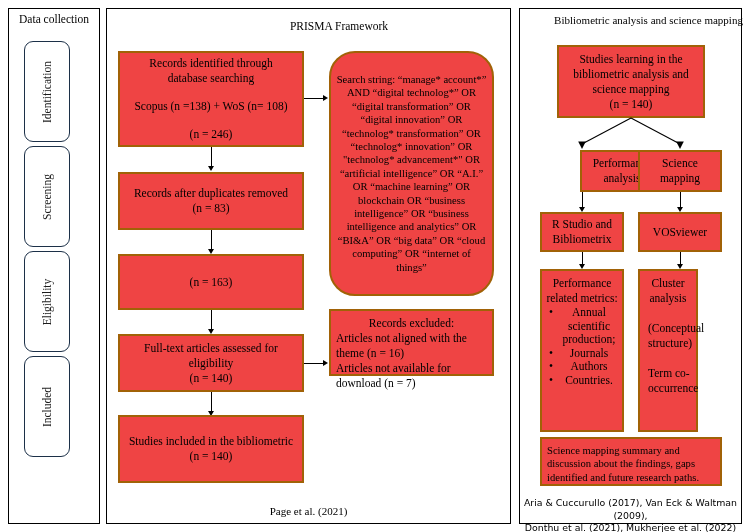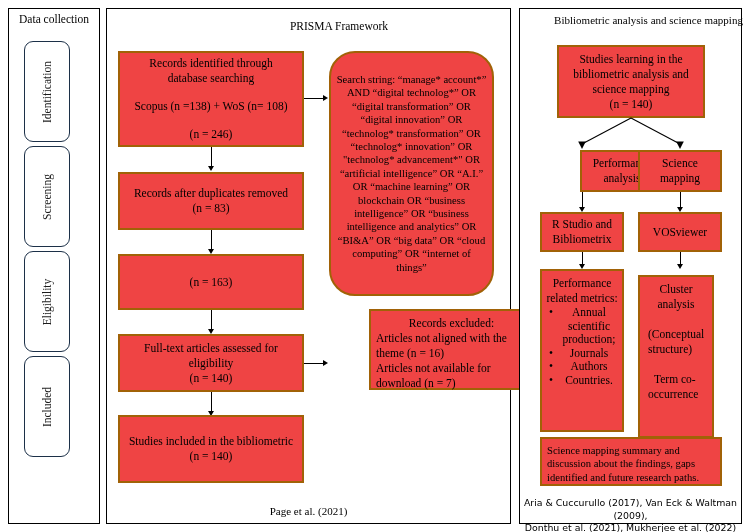--- a/index.html
+++ b/index.html
@@ -209,21 +209,21 @@
     <div class="box-inner">
       <div>Full-text articles assessed for</div>
       <div>eligibility</div>
       <div>(n = 140)</div>
     </div>
   </div>
 
   <div class="hline" style="left:304px; top:363px; width:20px;"></div>
   <div class="arrow-right" style="left:323px; top:359.5px;"></div>
 
-  <div class="box left-align" style="left:329px; top:309px; width:165px; height:81px;margin-left:40px;">
+  <div class="box left-align" style="left:329px; top:309px; width:165px; height:67px;">
     <div class="box-inner">
       <div style="text-align:center;">Records excluded:</div>
       <div>Articles not aligned with the</div>
       <div>theme (n =  16)</div>
       <div>Articles not available for</div>
       <div>download (n = 7)</div>
     </div>
   </div>
 
   <div class="vline" style="left:211px; top:392px; height:22px;"></div>
@@ -302,29 +302,29 @@
       <div style="text-align:center;">related metrics:</div>
       <ul class="metrics">
         <li>Annual scientific production;</li>
         <li>Journals</li>
         <li>Authors</li>
         <li>Countries.</li>
       </ul>
     </div>
   </div>
 
-  <div class="box top-align" style="left:638px; top:275px; width:76px; height:163px;">
+  <div class="box top-align" style="left:638px; top:269px; width:60px; height:163px;">
     <div class="box-inner">
       <div style="text-align:center;">Cluster</div>
       <div style="text-align:center;">analysis</div>
       <div style="height:15px;"></div>
       <div style="text-align:left; padding-left:4px;">(Conceptual</div>
       <div style="text-align:left; padding-left:4px;">structure)</div>
       <div style="height:15px;"></div>
-      <div style="text-align:left; padding-left:4px;margin-left:6px;">Term co-</div>
+      <div style="text-align:left; padding-left:4px;">Term co-</div>
       <div style="text-align:left; padding-left:4px;">occurrence</div>
     </div>
   </div>
 
   <div class="box small left-align" style="left:540px; top:437px; width:182px; height:49px;">
     <div class="box-inner">
       <div>Science mapping summary and</div>
       <div>discussion about the findings, gaps</div>
       <div>identified and future research paths.</div>
     </div>

